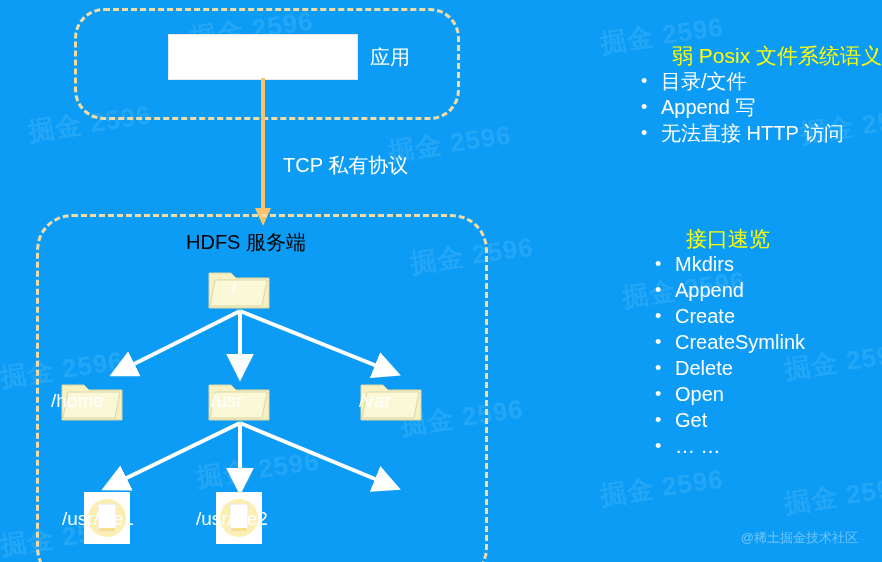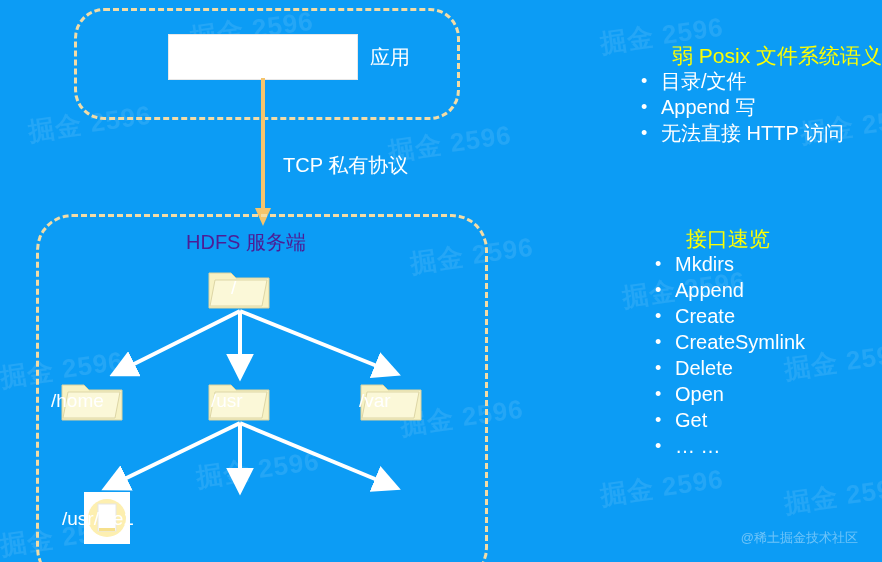--- a/index.html
+++ b/index.html
@@ -68,21 +68,21 @@
     color: #ffffff;
     font-size: 20px;
     line-height: 20px;
     white-space: nowrap;
   }
 
   
   #hdfs-title {
     position: absolute;
     left: 186px; top: 231px;
-    color: #4c1d95;
+    color: #000000;
     font-size: 20px;
     line-height: 22px;
     white-space: nowrap;
   }
 
   
   #tree-svg {
     position: absolute;
     left: 0; top: 0;
     width: 882px; height: 562px;
@@ -266,20 +266,29 @@
 
   <div class="file-node" id="node-file1">
     <svg class="file-icon" viewBox="0 0 46 52">
       <rect x="0" y="0" width="46" height="52" fill="#ffffff"></rect>
       <circle cx="23" cy="26" r="19" fill="#fdefb0"></circle>
       <rect x="14" y="12" width="18" height="27" fill="#ffffff" stroke="#e6e6e6" stroke-width="1"></rect>
       <rect x="15" y="36" width="16" height="3" fill="#f6e08c"></rect>
     </svg>
     <span class="file-text">/usr/file1</span>
   </div>
+  <div class="file-node" id="node-file2">
+    <svg class="file-icon" viewBox="0 0 46 52">
+      <rect x="0" y="0" width="46" height="52" fill="#ffffff"></rect>
+      <circle cx="23" cy="26" r="19" fill="#fdefb0"></circle>
+      <rect x="14" y="12" width="18" height="27" fill="#ffffff" stroke="#e6e6e6" stroke-width="1"></rect>
+      <rect x="15" y="36" width="16" height="3" fill="#f6e08c"></rect>
+    </svg>
+    <span class="file-text">/usr/file2</span>
+  </div>
 
   <div class="panel" id="panel-semantics">
     <div class="panel-title">弱 Posix 文件系统语义</div>
     <ul>
       <li>
         <span class="bullet">•</span>
         <span>目录/文件</span>
       </li>
       <li>
         <span class="bullet">•</span>

